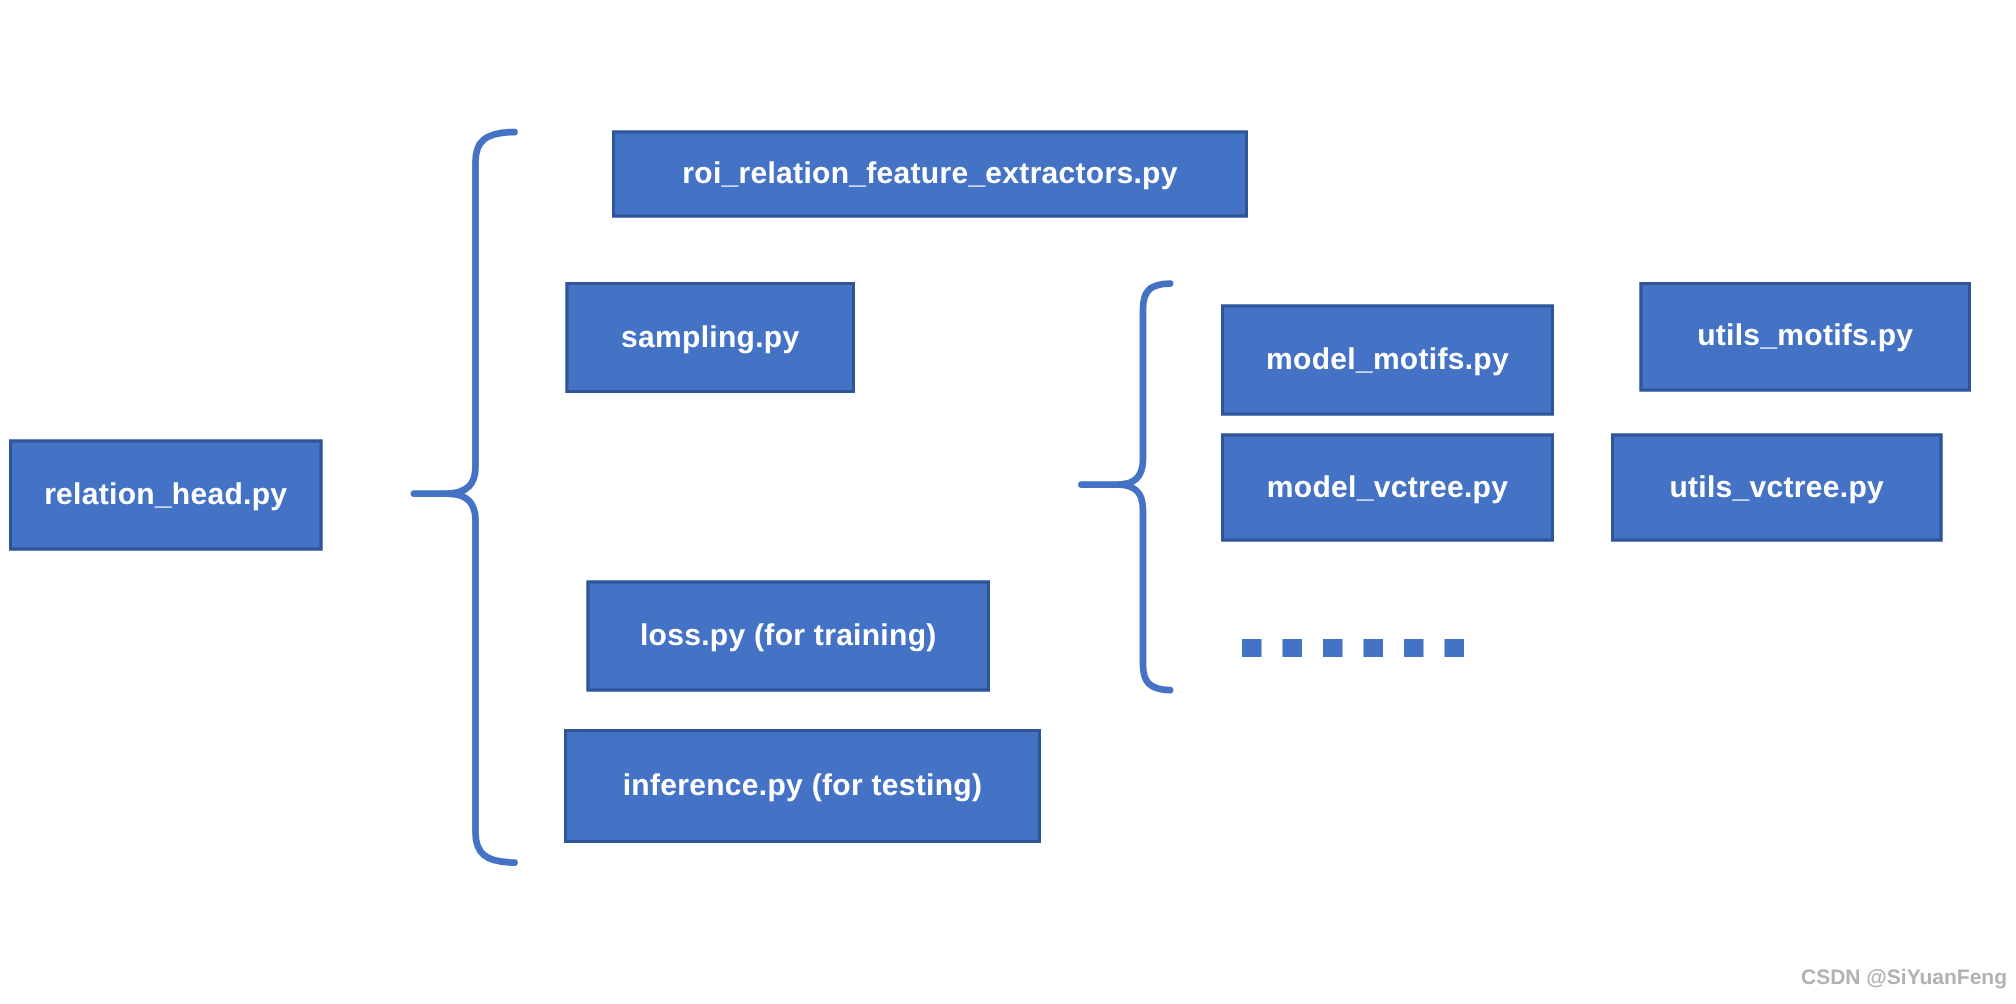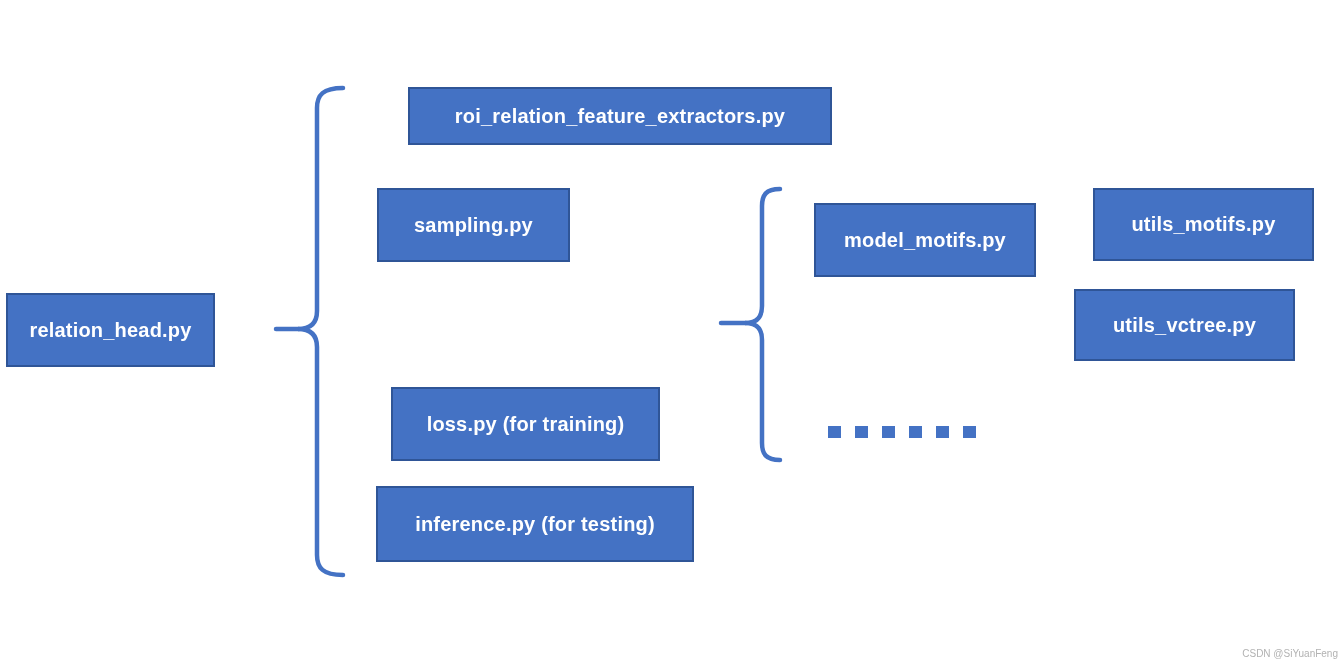--- a/index.html
+++ b/index.html
@@ -64,22 +64,22 @@
   .dot {
     width: 13px;
     height: 12px;
     background: var(--brace, #4472C4);
   }
   #watermark {
     position: absolute;
     right: 6px;
     bottom: 10px;
     color: var(--watermark, #b2b2b2);
-    font-size: 10px;
-    font-weight: normal;
+    font-size: 14px;
+    font-weight: bold;
   }
 </style>
 </head>
 <body>
 
 <div id="canvas" style="--background: #ffffff; --box-fill: #4472C4; --box-border: #2F5597; --brace: #4472C4; --text-color: #ffffff; --watermark: #b2b2b2;">
 
   <svg id="connectors">
 
     <path class="connector-line" d="M276,329 L299,329"></path>
@@ -95,20 +95,21 @@
 
   <div class="box" id="b-root">relation_head.py</div>
 
   <div class="box" id="b-extractors">roi_relation_feature_extractors.py</div>
   <div class="box" id="b-sampling">sampling.py</div>
   <div class="box" id="b-loss">loss.py (for training)</div>
   <div class="box" id="b-inference">inference.py (for testing)</div>
 
   <div class="box" id="b-model-motifs">model_motifs.py</div>
   <div class="box" id="b-utils-motifs">utils_motifs.py</div>
+  <div class="box" id="b-model-vctree">model_vctree.py</div>
   <div class="box" id="b-utils-vctree">utils_vctree.py</div>
 
   <div id="ellipsis">
       <div class="dot"></div>
       <div class="dot"></div>
       <div class="dot"></div>
       <div class="dot"></div>
       <div class="dot"></div>
       <div class="dot"></div>
     </div>

